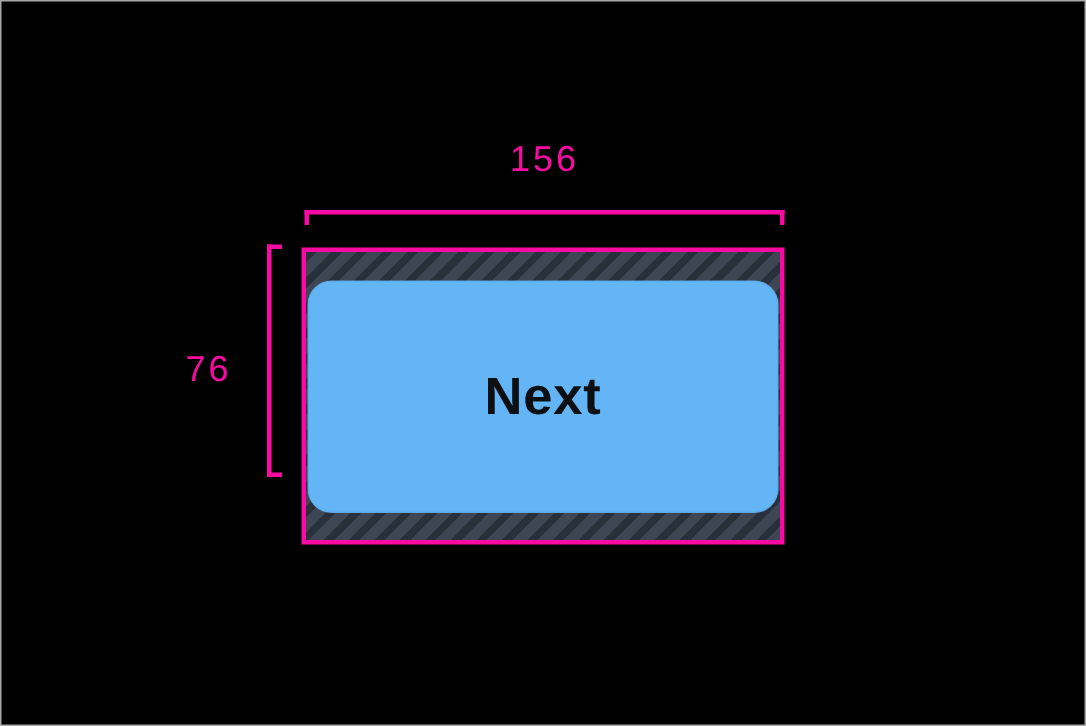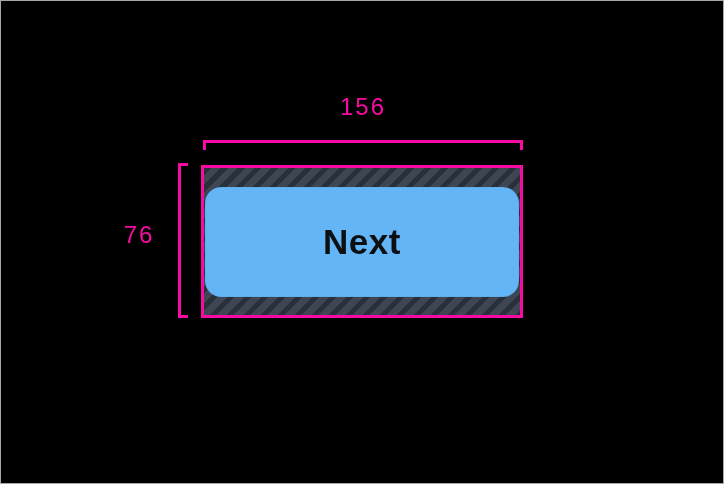--- a/index.html
+++ b/index.html
@@ -23,21 +23,21 @@
     position: absolute;
     color: #f70ba2;
     font-size: 24px;
     font-weight: 400;
     letter-spacing: 2px;
     text-align: center;
     line-height: 1;
     user-select: none;
   }
   .dim-label.width  { left: 202px; top: 94px;  width: 320px; }
-  .dim-label.height { left: 103px; top: 222px; width: 70px;  }
+  .dim-label.height { left: 103px; top: 234px; width: 70px;  }
 
   
   .bracket-width {
     position: absolute;
     left: 202px; top: 139px;
     width: 320px; height: 10px;
     border-top: 3px solid #f70ba2;
     border-left: 3px solid #f70ba2;
     border-right: 3px solid #f70ba2;
     box-sizing: border-box;
@@ -51,21 +51,21 @@
     border-left: 3px solid #f70ba2;
     border-top: 3px solid #f70ba2;
     border-bottom: 3px solid #f70ba2;
     box-sizing: border-box;
   }
 
   
   .bounds {
     position: absolute;
     left: 200px; top: 164px;
-    width: 322px; height: 153px;
+    width: 322px; height: 198px;
     border: 3px solid #f70ba2;
     box-sizing: border-box;
     background: #000;
   }
 
   
   .hatch {
     position: absolute;
     inset: 0;
     background: repeating-linear-gradient(

